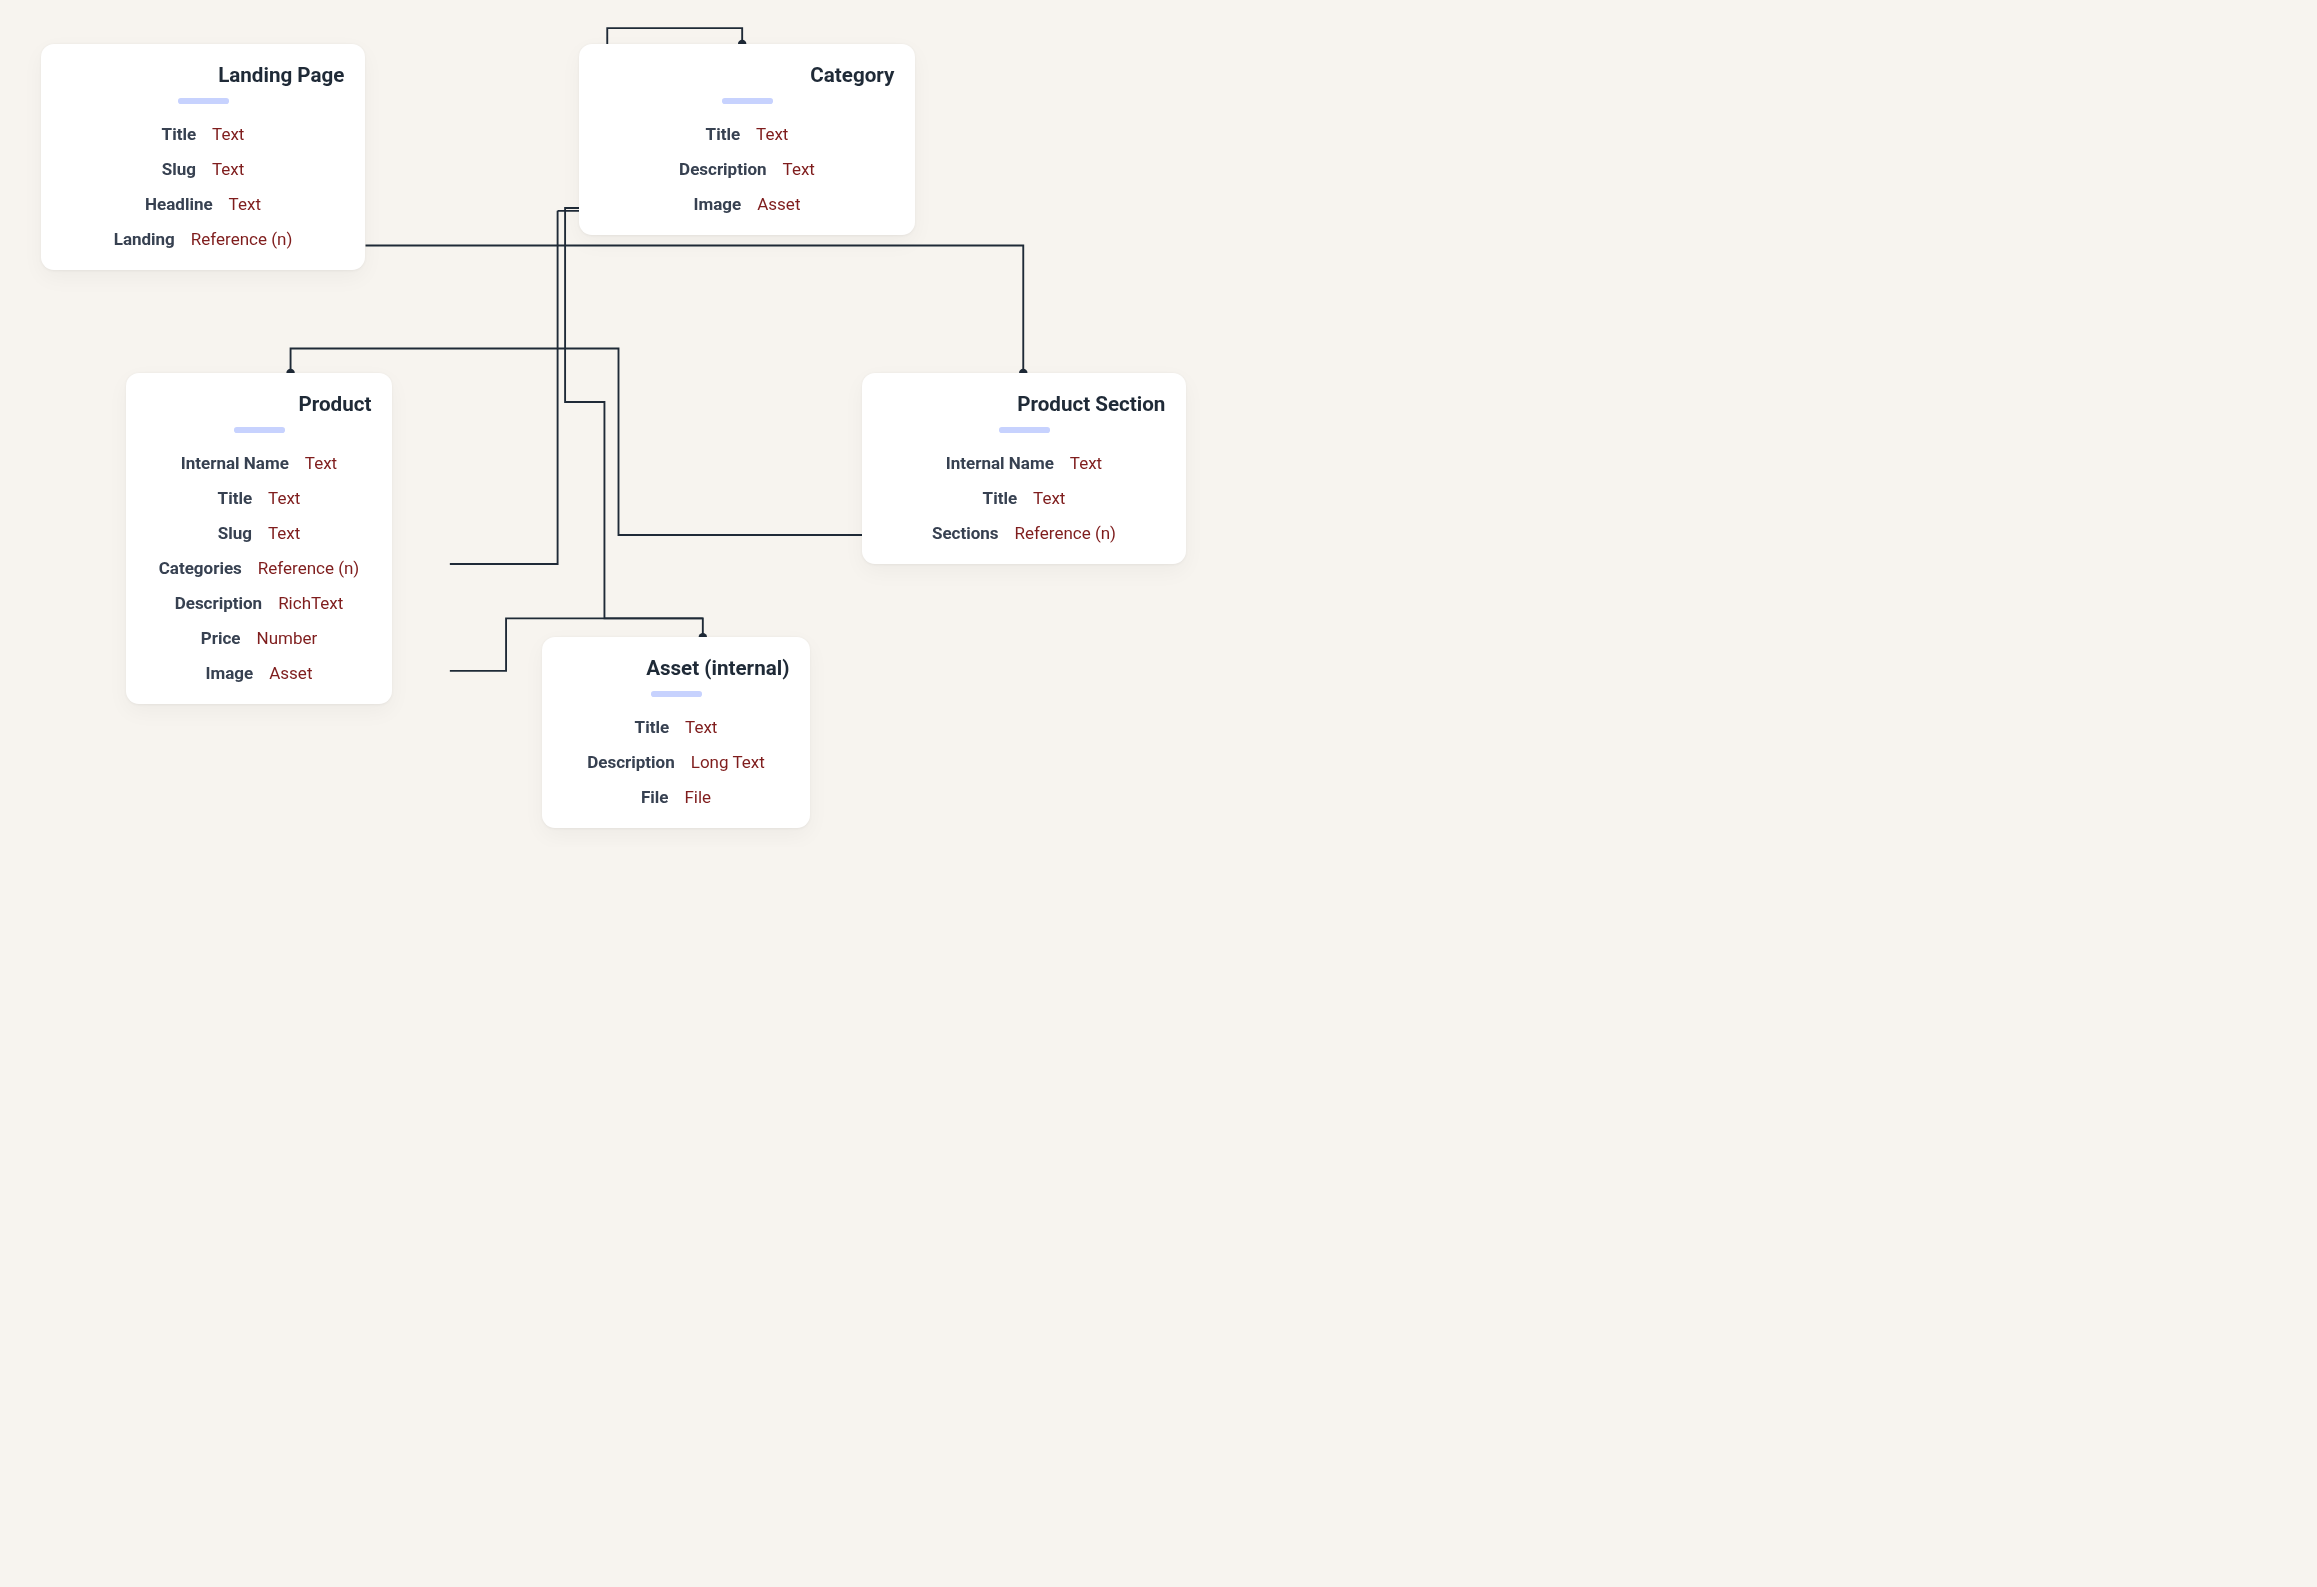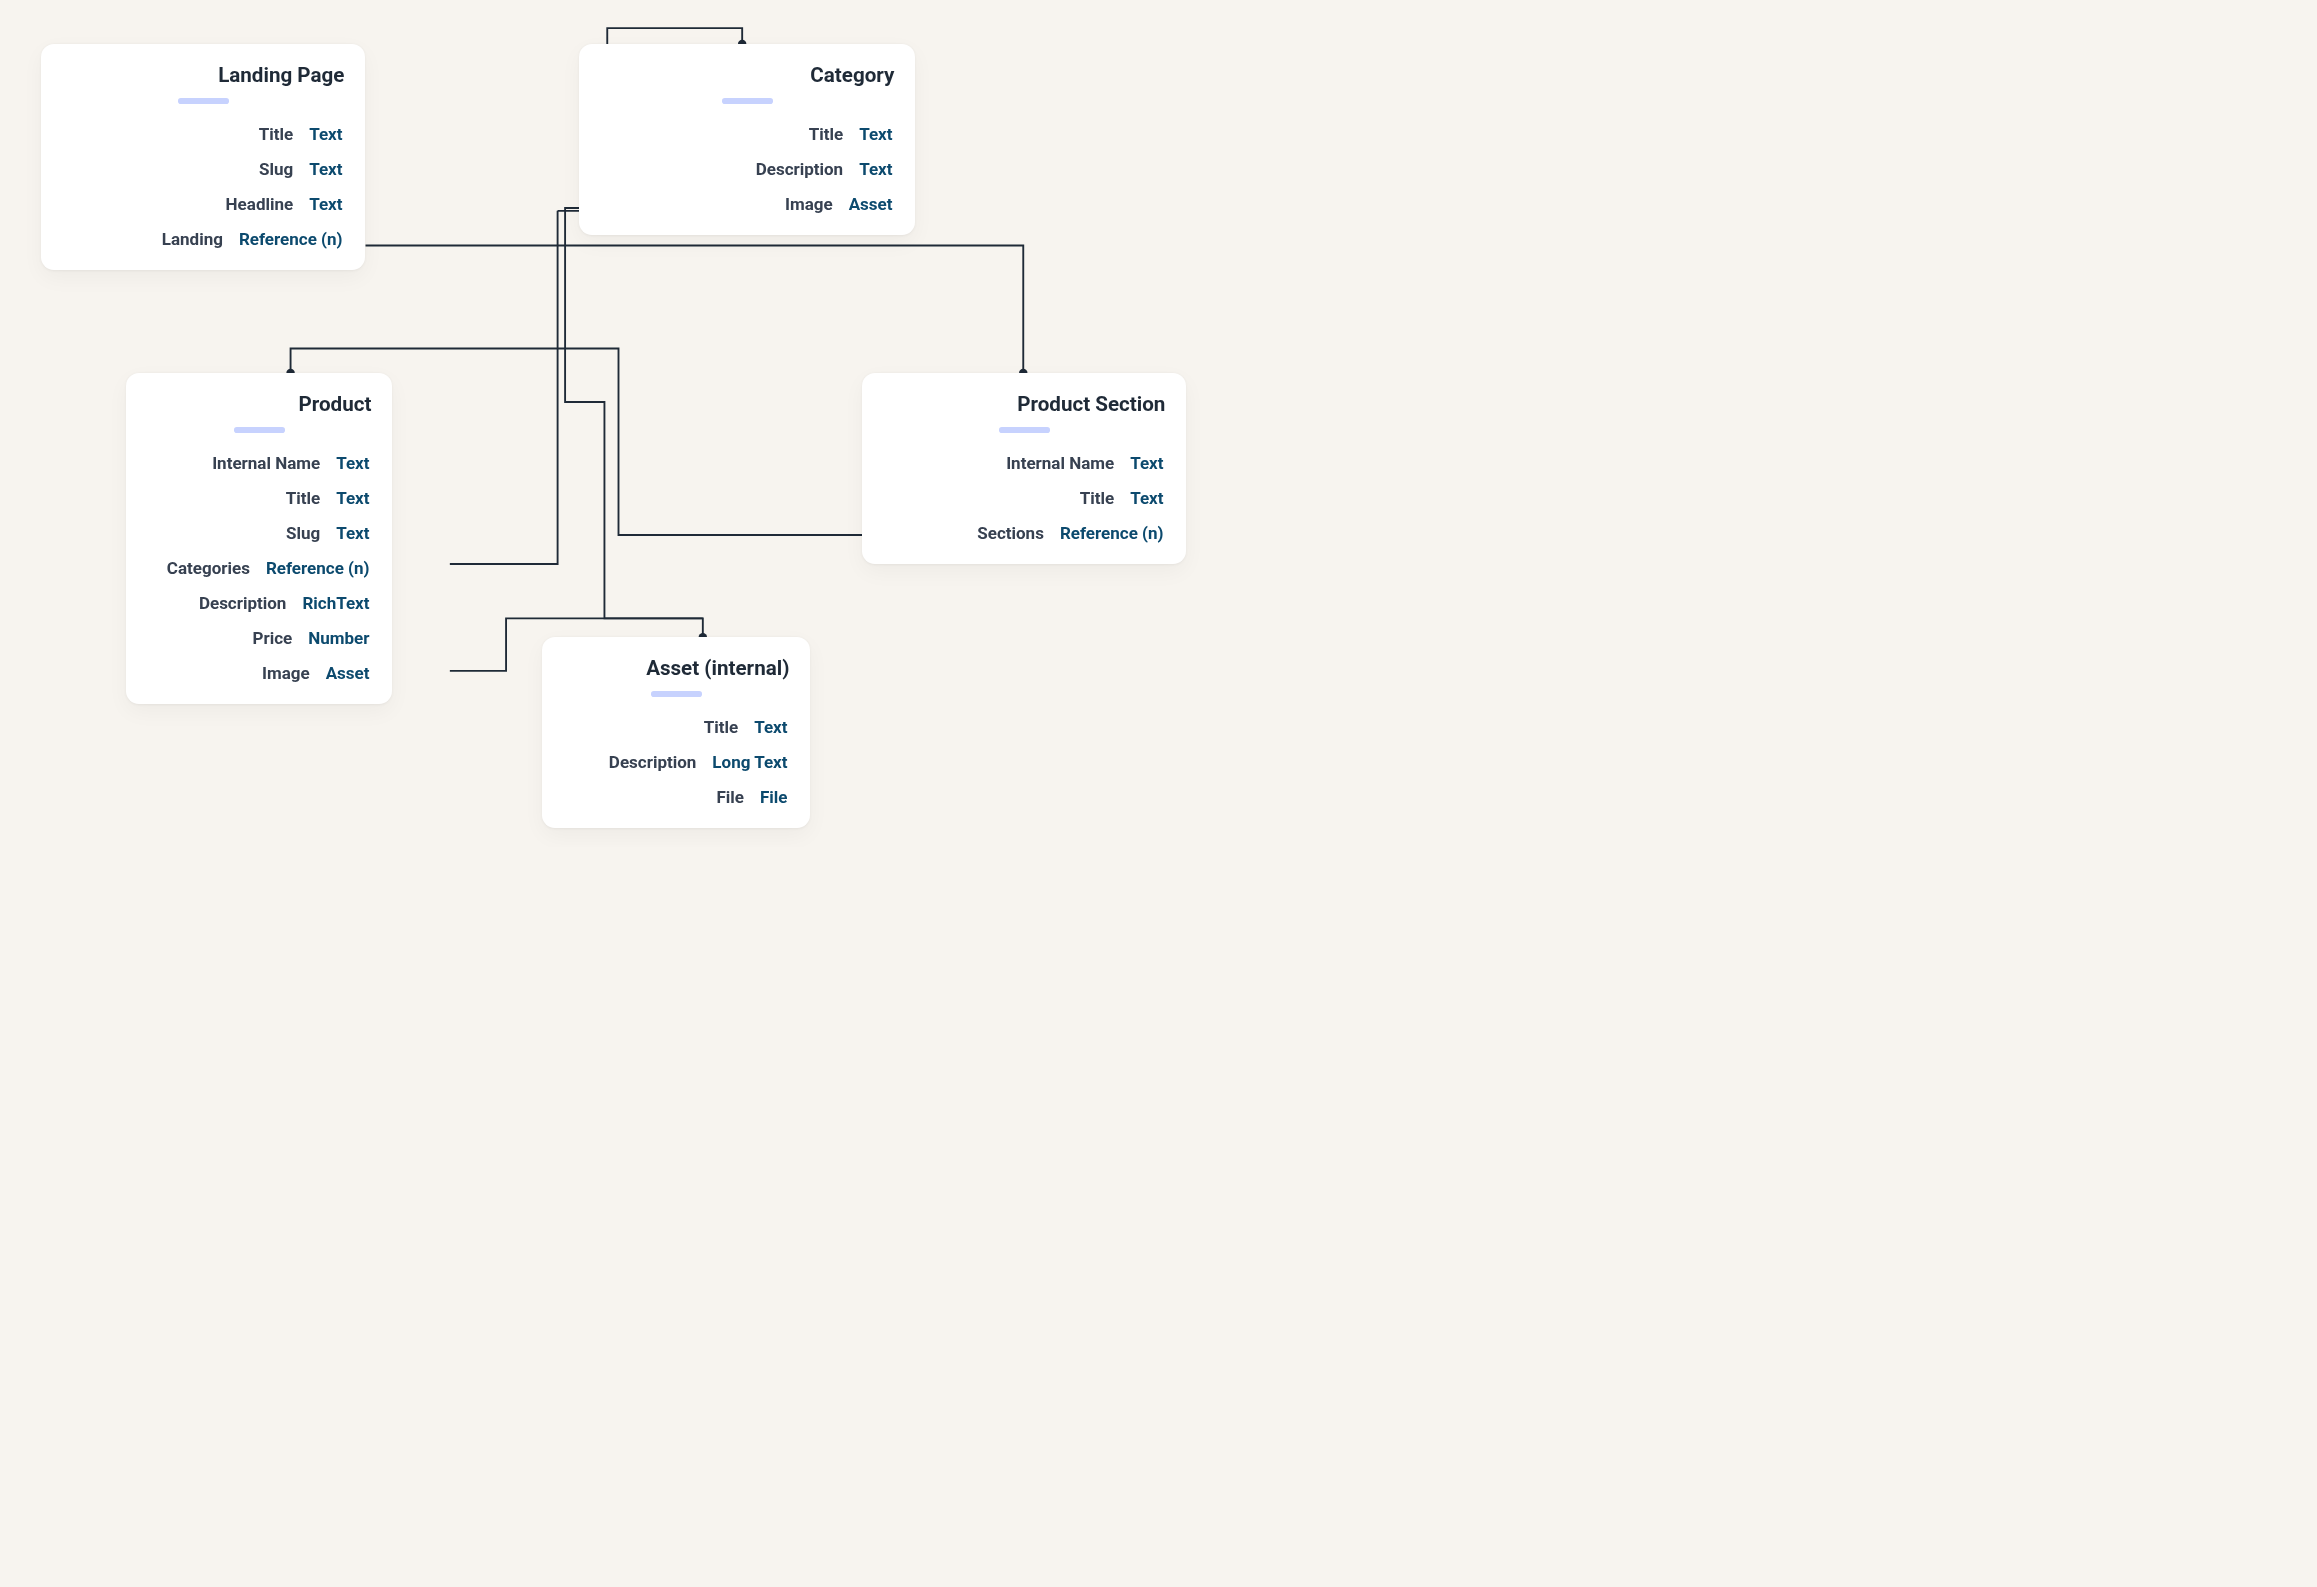--- a/index.html
+++ b/index.html
@@ -37,35 +37,35 @@
   }
   .accent {
     width: 51px;
     height: 5.6px;
     background: #c7d2fe;
     border-radius: 2.8px;
     margin: 11.2px auto 13px auto;
   }
   .field-row {
     display: flex;
-    justify-content: flex-end;
+    justify-content: center;
     align-items: baseline;
     padding: 7.5px 1.9px;
     gap: 16px;
   }
   .field-name {
     font-weight: 700;
     font-size: 17px;
     color: #374151;
     white-space: nowrap;
   }
   .field-type {
-    font-weight: 700;
+    font-weight: 400;
     font-size: 17px;
-    color: #0c4a6e;
+    color: #7f1d1d;
     white-space: nowrap;
   }
   .conn-dot {
     fill: #1f2a37;
   }
   .conn-line {
     stroke: #1f2a37;
     stroke-width: 2;
     fill: none;
   }

